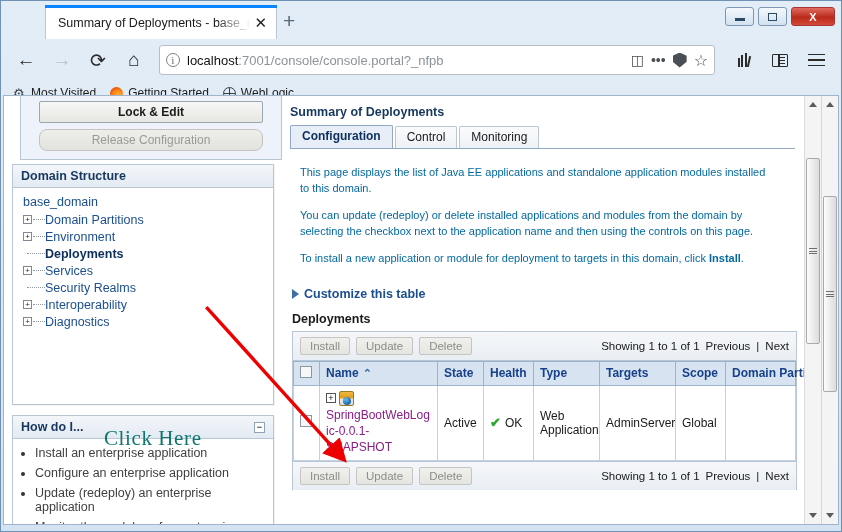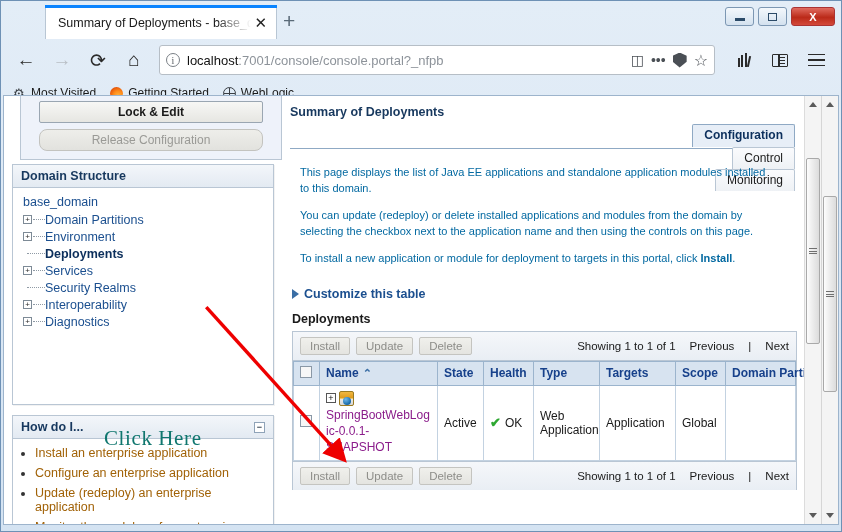--- a/index.html
+++ b/index.html
@@ -194,37 +194,37 @@
     font-size: 8px; line-height: 7px; text-align: center; color: #2b2b2b; flex: none;
   }
   .dashes { flex: 1; border-top: 1px dotted #8f9aa5; margin-left: 1px; }
   .leaf-gut { width: 22px; flex: none; display: flex; align-items: center; padding-left: 3px; }
   .leaf-gut .dashes { border-top: 1px dotted #8f9aa5; }
   .tree-node.current a { font-weight: bold; color: #0c2f5c; }
 
   
   .howdo-list { padding: 7px 8px 6px 22px; font-size: 12.5px; }
   .howdo-list li { margin-bottom: 6px; list-style: disc; color: #333; }
-  .howdo-list li a { color: #a16207; text-decoration: none; }
+  .howdo-list li a { color: #404040; text-decoration: none; }
 
   
   .click-here {
     position: absolute; left: 100px; top: 330px;
     font-family: "Liberation Serif", serif;
     font-size: 21px; color: #0f766e; letter-spacing: .6px;
     white-space: nowrap;
   }
   .arrow-svg { position: absolute; left: 0; top: 0; width: 100%; height: 100%;
                pointer-events: none; overflow: visible; }
 
   
   .main { position: absolute; left: 278px; top: 0; right: 24px; bottom: 0; }
   .main-title { font-size: 12.5px; font-weight: bold; color: #17385e; padding: 9px 0 5px 8px; }
 
-  .tabs { display: flex; align-items: flex-end; padding-left: 8px; height: 24px; flex-direction: column; }
+  .tabs { display: flex; align-items: flex-end; padding-left: 8px; height: 24px; }
   .ctab {
     font-size: 12px; padding: 3px 11px 4px;
     border: 1px solid #b9c6d4; border-bottom: none;
     background: linear-gradient(180deg,#fafbfd,#eef1f5);
     color: #1a1a1a; margin-right: 2px; border-radius: 2px 2px 0 0;
   }
   .ctab.active {
     font-weight: bold; color: #0c2f5c; background: #e7eef7;
     padding-bottom: 5px; border-color: #8fa9c4;
   }
@@ -249,21 +249,21 @@
     background: linear-gradient(180deg,#f5f7fa,#e9eef4);
     padding: 5px 7px; gap: 6px;
     border-bottom: 1px solid #b9c6d4;
   }
   .tbar.bottom { border-bottom: none; border-top: 1px solid #b9c6d4; }
   .tb-btn {
     font-size: 11.5px; color: #8d8d89; padding: 2px 9px;
     border: 1px solid #c4c4c0; border-radius: 2px;
     background: linear-gradient(180deg,#f0f0ec,#e4e4e0);
   }
-  .paging { margin-left: auto; font-size: 11.5px; color: #1a1a1a; display: flex; gap: 14px; align-items:center; }
+  .paging { margin-left: auto; font-size: 11.5px; color: #1a1a1a; display: flex; gap: 6px; align-items:center; }
   .paging a { color: #1a1a1a; text-decoration: none; }
 
   table.dep { width: 100%; border-collapse: collapse; table-layout: fixed; }
   table.dep th {
     background: #d7e3f0; border: 1px solid #9bb4cd;
     font-size: 12px; font-weight: bold; color: #17418b;
     text-align: left; padding: 4px 6px; white-space: nowrap;
   }
   table.dep td {
     border: 1px solid #c3d2e1; font-size: 12px; color: #1a1a1a;
@@ -456,21 +456,21 @@
         <div class="tabs">
           <div class="ctab active">Configuration</div>
           <div class="ctab">Control</div>
           <div class="ctab">Monitoring</div>
         </div>
         <div class="tabs-rule"></div>
 
         <div class="body-text">
           <p>This page displays the list of Java EE applications and standalone application modules installed to this domain.</p>
           <p>You can update (redeploy) or delete installed applications and modules from the domain by selecting the checkbox next to the application name and then using the controls on this page.</p>
-          <p><span>To install a new application or module for deployment to targets in this portal, click </span><b>Install</b><span>.</span></p>
+          <p><span>To install a new application or module for deployment to targets in this domain, click </span><b>Install</b><span>.</span></p>
         </div>
 
         <div class="customize">
           <span class="cust-tri"></span>
           <span>Customize this table</span>
         </div>
 
         <div class="deploy-title">Deployments</div>
 
         <div class="tablebox">
@@ -520,21 +520,21 @@
                   <a class="dep-name">SpringBootWebLogic-0.0.1-SNAPSHOT</a>
                 </td>
                 <td class="state">Active</td>
                 <td>
                   <span class="health">
                     <span class="check">✔</span>
                     <span>OK</span>
                   </span>
                 </td>
                 <td>Web Application</td>
-                <td>Application</td>
+                <td>AdminServer</td>
                 <td>Global</td>
                 <td></td>
               </tr>
             </tbody>
           </table>
 
           <div class="tbar bottom">
             <span class="tb-btn">Install</span>
             <span class="tb-btn">Update</span>
             <span class="tb-btn">Delete</span>

